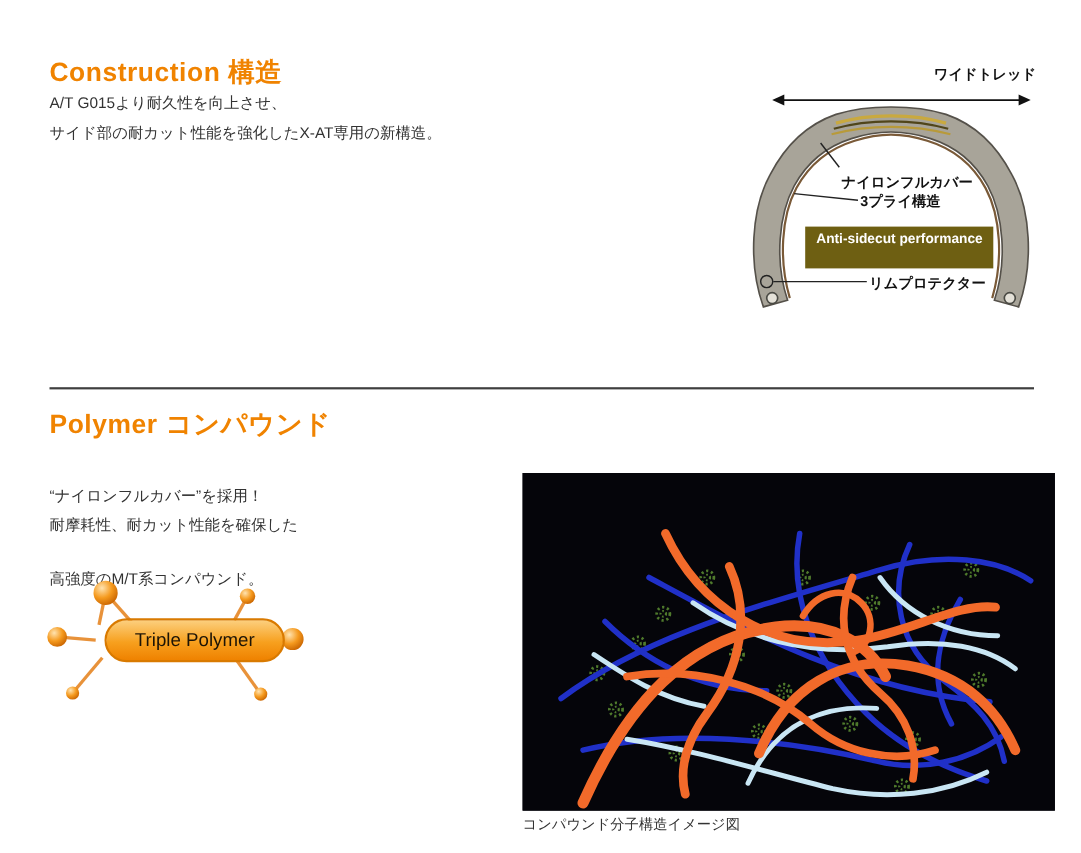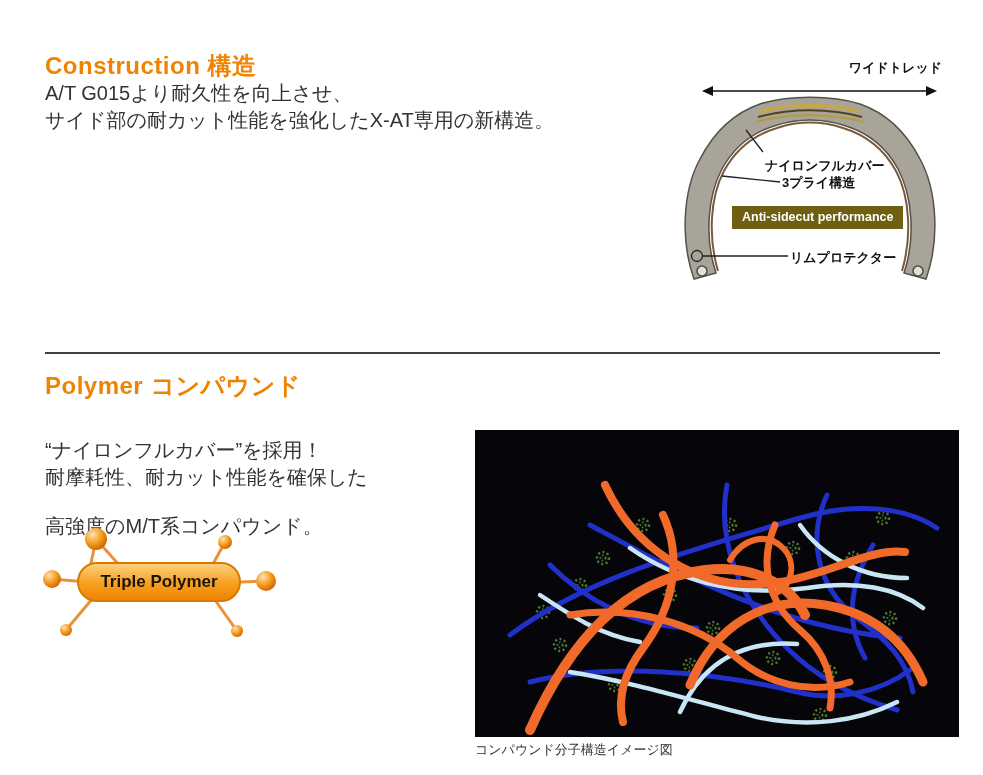--- a/index.html
+++ b/index.html
@@ -1,40 +1,40 @@
 <!DOCTYPE html>
 <html><head>
 <meta charset="utf-8">
 <style>
   html,body { margin:0; padding:0; background:#ffffff; }
   body { font-family: "Liberation Sans", "DejaVu Sans", sans-serif; color:#333; }
   .page { position:relative; width:983px; height:775px; background:#fff; overflow:hidden; margin:0 auto; }
 
   .section-title { position:absolute; font-size:24px; font-weight:bold; color:#f08300; letter-spacing:0.5px; }
-  .desc-line { position:absolute; left:45px; font-size:20px; line-height:27px; color:#333; white-space:nowrap; }
+  .desc-line { position:absolute; left:45px; font-size:14px; line-height:27px; color:#333; white-space:nowrap; }
 
   
   .diagram { position:absolute; left:650px; top:55px; width:312px; height:252px; }
   .diagram svg { position:absolute; left:0; top:0; }
   .diagram-label { position:absolute; font-size:13px; font-weight:bold; color:#111; white-space:nowrap; }
   .wide-tread { left:40px; top:4px; width:252px; text-align:right; }
   .nylon { left:115px; top:102px; }
   .threeply { left:132px; top:119px; }
   .rim { left:140px; top:194px; }
   .anti-badge { position:absolute; left:82px; top:151px; background:#6e5f12; color:#fff;
-                font-size:12.5px; font-weight:bold; padding:4px 10px 5px; white-space:nowrap; }
+                font-size:12.5px; font-weight:bold; padding:4px 10px 20px; white-space:nowrap; }
 
   .divider { position:absolute; left:45px; top:352px; width:895px; border-top:2px solid #3f3f3f; }
 
   
   .polymer { position:absolute; left:35px; top:518px; width:262px; height:142px; }
   .polymer svg { position:absolute; left:0; top:0; }
-  .pill { position:absolute; left:42px; top:44px; width:160px; height:36px;
+  .pill { position:absolute; left:60px; top:44px; width:160px; height:36px;
           border:2px solid #d97a00; border-radius:22px; text-align:center; line-height:36px;
-          font-size:17px; font-weight:bold; color:#1d1406;
+          font-size:17px; font-weight:normal; color:#1d1406;
           background:linear-gradient(180deg,#fbc express 0,#f08300);
           background:linear-gradient(180deg,#fbc express,#f08300); }
   .pill { background:linear-gradient(180deg,#fcc косо,#f08300); }
   .pill { background:linear-gradient(180deg,#fccf7e 0%,#f7a01e 55%,#ef8200 100%); }
 
   
   .mol-image { position:absolute; left:475px; top:430px; width:484px; height:307px; background:#05050a; }
   .mol-image svg { display:block; }
   .caption { position:absolute; left:475px; top:741px; width:484px; font-size:13px; color:#333; }
 

